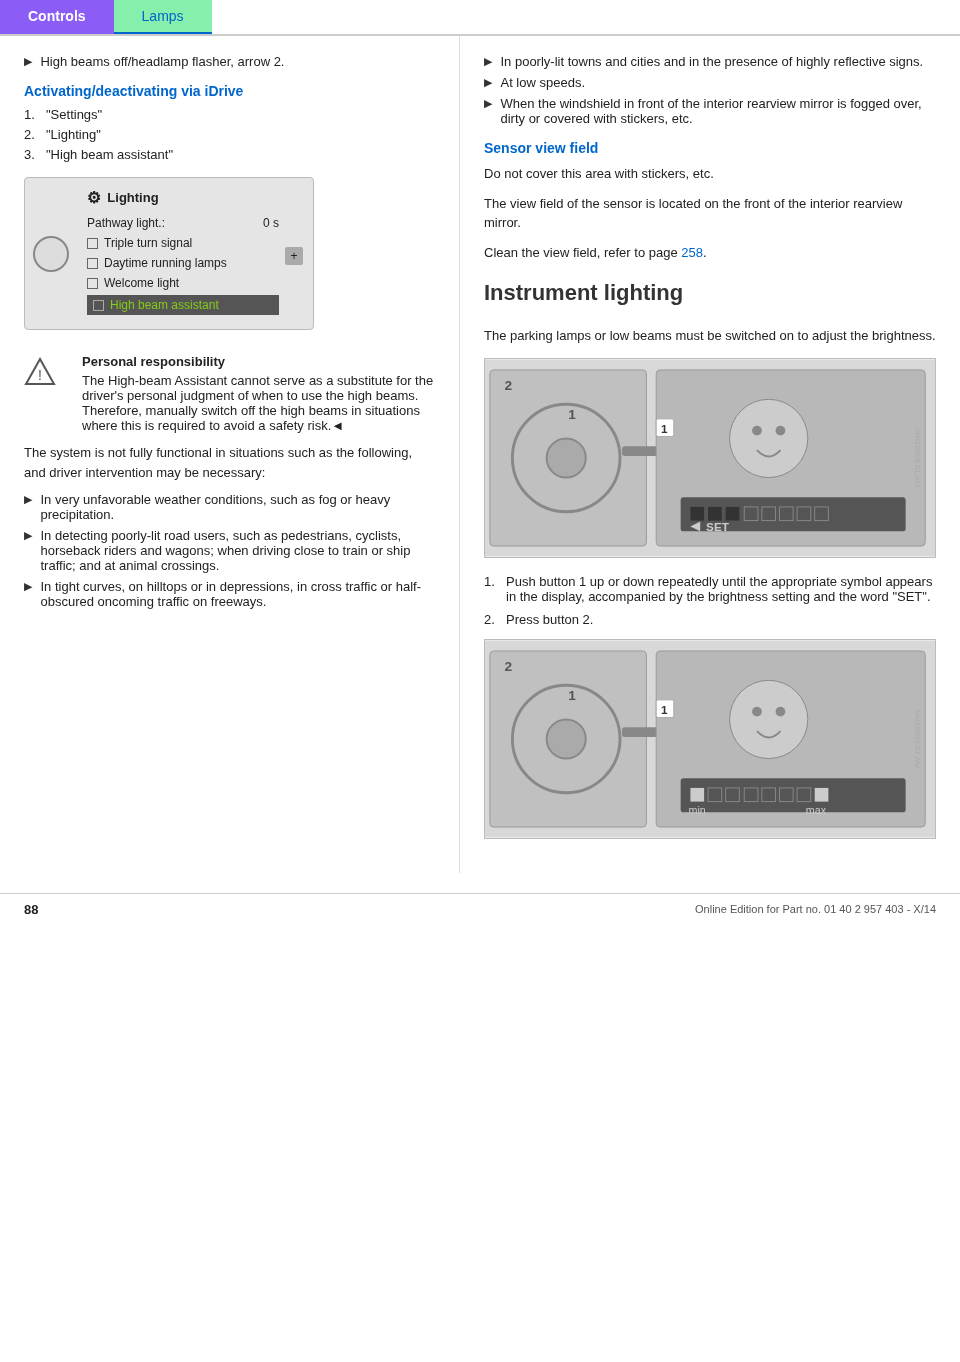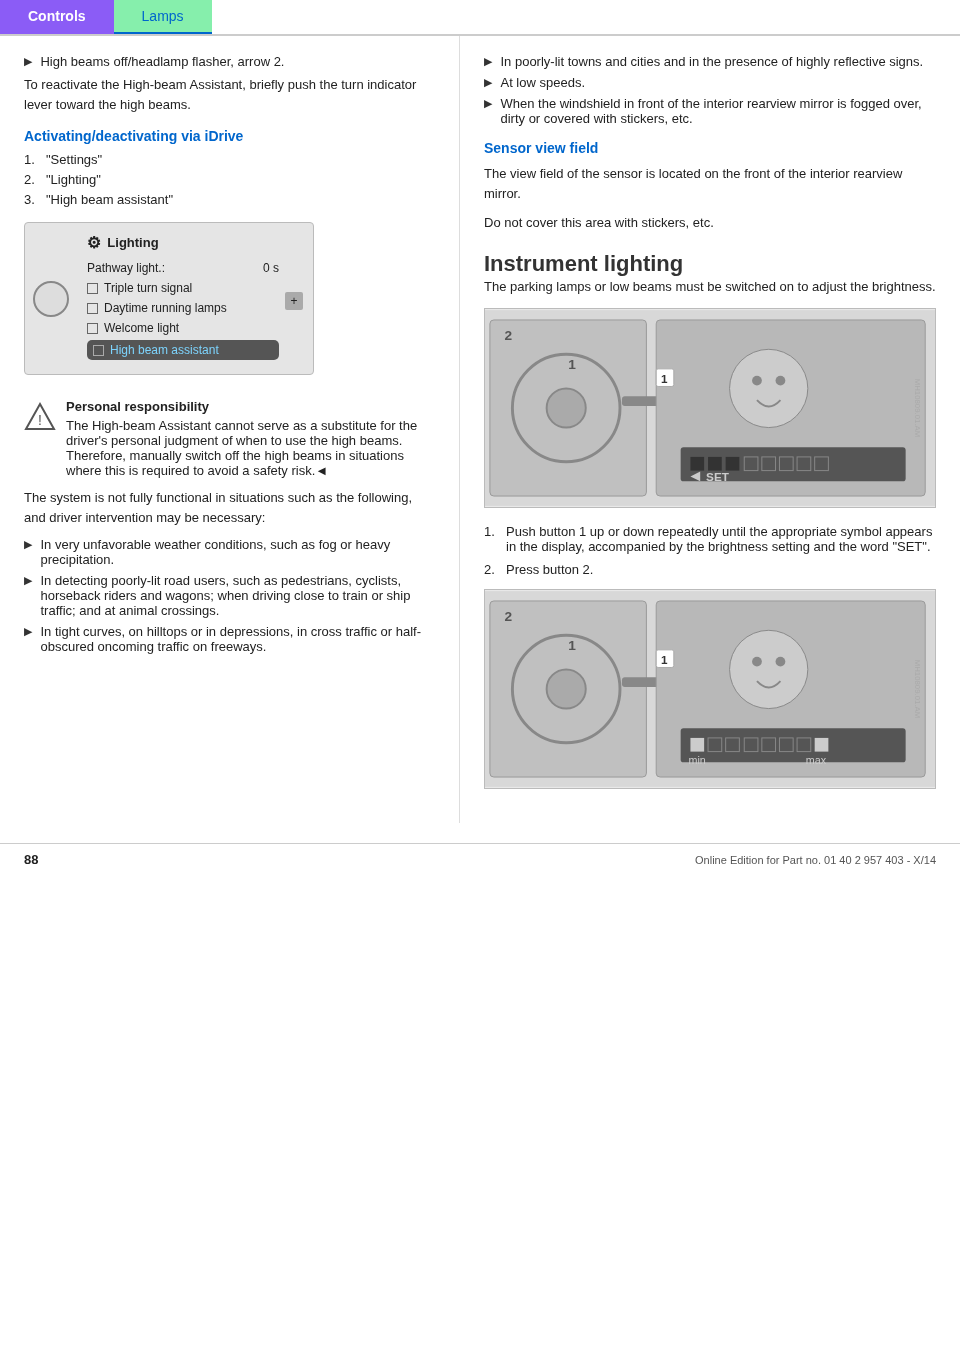--- a/index.html
+++ b/index.html
@@ -76,21 +76,21 @@
       font-weight: bold;
       margin-top: 14px;
       margin-bottom: 8px;
     }
 
     .big-heading {
       color: #333;
       font-size: 22px;
       font-weight: bold;
       margin-top: 18px;
-      margin-bottom: 0;
+      margin-bottom: 20px;
     }
 
     .numbered-item {
       display: flex;
       margin-bottom: 5px;
     }
     .numbered-item .num {
       min-width: 22px;
       font-weight: normal;
     }
@@ -108,23 +108,23 @@
     .idrive-row {
       display: flex;
       align-items: center;
       justify-content: space-between;
       font-size: 12px;
       margin-bottom: 4px;
       padding: 1px 0;
     }
     .idrive-row.highlighted {
       background: #555;
-      color: #7dd3fc;
+      color: #84cc16;
       padding: 3px 6px;
-      border-radius: 5px;
+      border-radius: 0;
     }
     .idrive-row .label {
       display: flex;
       align-items: center;
       gap: 6px;
       text-align: right;
     }
     .idrive-row .value {
       font-size: 12px;
     }
@@ -161,20 +161,21 @@
       margin: 10px 0;
     }
     .warning-triangle {
       width: 32px;
       height: 32px;
       flex-shrink: 0;
       margin-top: 2px;
     }
     .warning-text {
       flex: 1;
+      margin-left: 16px;
     }
     .warning-title {
       font-weight: bold;
       margin-bottom: 4px;
     }
 
     
     .instrument-img {
       width: 100%;
       height: 200px;
@@ -250,21 +251,20 @@
 
 <div class="main-content">
 
   <div class="left-col">
 
     <div class="bullet-item">
       <span class="bullet-arrow">▶</span>
       <span class="bullet-text">High beams off/headlamp flasher, arrow 2.</span>
     </div>
 
-    <p>To reactivate the High-beam Assistant, briefly push the turn indicator lever toward the high beams.</p>
 
     <div class="section-heading">Activating/deactivating via iDrive</div>
 
     <div class="numbered-item">
       <span class="num">1.</span>
       <span>"Settings"</span>
     </div>
     <div class="numbered-item">
       <span class="num">2.</span>
       <span>"Lighting"</span>
@@ -361,22 +361,26 @@
     <div class="bullet-item">
       <span class="bullet-arrow">▶</span>
       <span class="bullet-text">At low speeds.</span>
     </div>
     <div class="bullet-item">
       <span class="bullet-arrow">▶</span>
       <span class="bullet-text">When the windshield in front of the interior rearview mirror is fogged over, dirty or covered with stickers, etc.</span>
     </div>
 
     <div class="section-heading">Sensor view field</div>
+    <p>Do not cover this area with stickers, etc.</p>
     <p>The view field of the sensor is located on the front of the interior rearview mirror.</p>
-    <p>Do not cover this area with stickers, etc.</p>
+    <p>
+      <span>Clean the view field, refer to page</span>
+      <span class="link-blue">258</span><span>.</span>
+    </p>
 
     <div class="big-heading">Instrument lighting</div>
     <p>The parking lamps or low beams must be switched on to adjust the brightness.</p>
 
     <div class="instrument-img">
       <svg width="100%" height="100%" viewBox="0 0 460 200">
 
         <rect width="460" height="200" fill="#d8d8d8"></rect>
 
         <rect x="5" y="10" width="160" height="180" rx="4" fill="#c0c0c0" stroke="#999" stroke-width="1"></rect>

